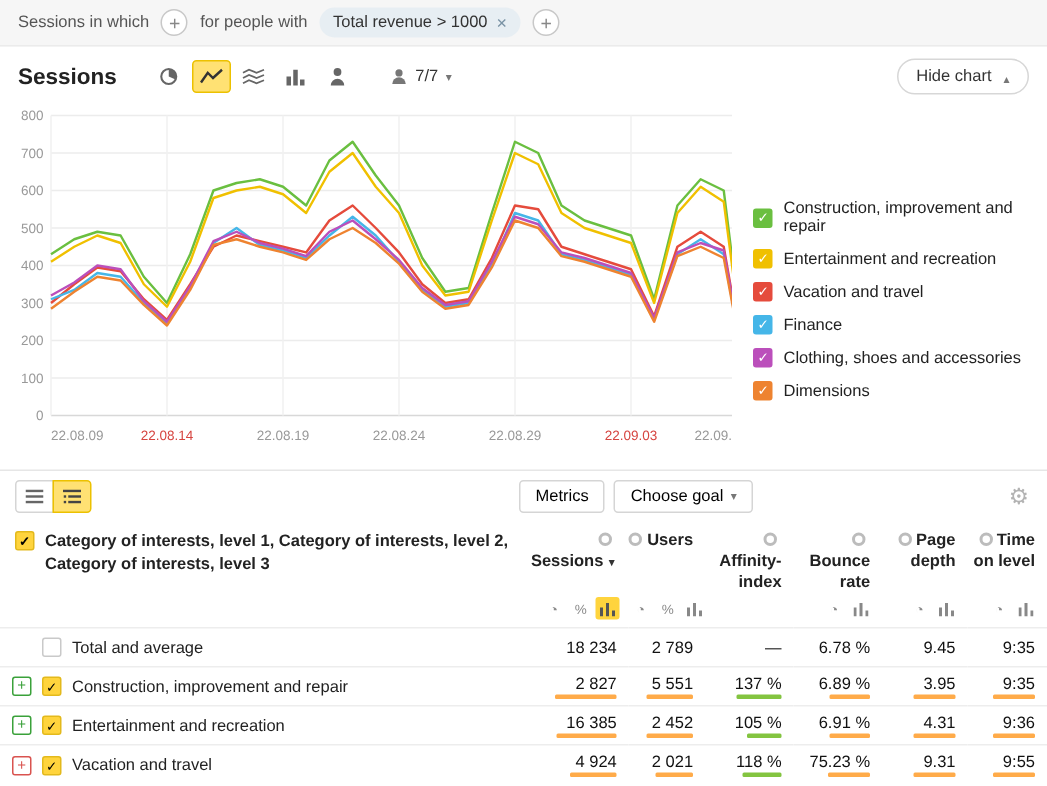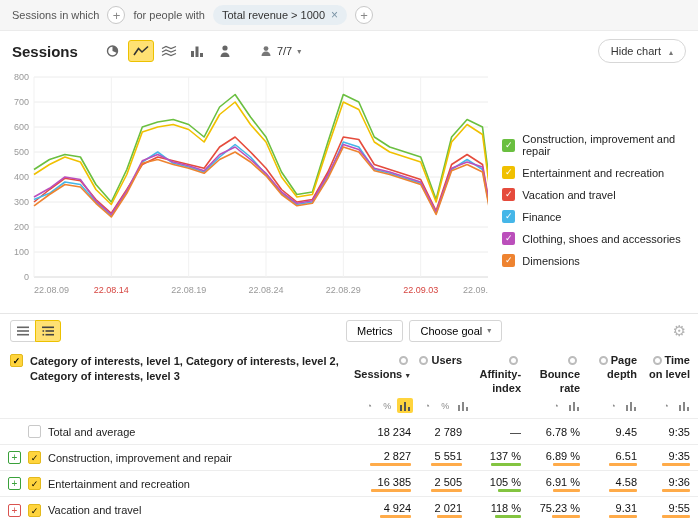--- a/index.html
+++ b/index.html
@@ -340,36 +340,36 @@
           <div class="rlabel">
             <span class="exp" style="color:#3aa13a;border-color:#3aa13a">+</span>
             <span class="cb checked">✓</span>
             <span>Construction, improvement and repair</span>
           </div>
         </td>
         <td class="cell-val"><div class="vwrap"><div class="v">2 827</div><div class="bar" style="width:41px;background:#ffab49"></div></div></td>
         <td class="cell-val"><div class="vwrap"><div class="v">5 551</div><div class="bar" style="width:31px;background:#ffab49"></div></div></td>
         <td class="cell-val"><div class="vwrap"><div class="v">137 %</div><div class="bar" style="width:30px;background:#83c440"></div></div></td>
         <td class="cell-val"><div class="vwrap"><div class="v">6.89 %</div><div class="bar" style="width:27px;background:#ffab49"></div></div></td>
-        <td class="cell-val"><div class="vwrap"><div class="v">6.51</div><div class="bar" style="width:28px;background:#ffab49"></div></div></td>
+        <td class="cell-val"><div class="vwrap"><div class="v">3.95</div><div class="bar" style="width:28px;background:#ffab49"></div></div></td>
         <td class="cell-val"><div class="vwrap"><div class="v">9:35</div><div class="bar" style="width:28px;background:#ffab49"></div></div></td>
       </tr>
       <tr class="data-row">
         <td>
           <div class="rlabel">
             <span class="exp" style="color:#3aa13a;border-color:#3aa13a">+</span>
             <span class="cb checked">✓</span>
             <span>Entertainment and recreation</span>
           </div>
         </td>
         <td class="cell-val"><div class="vwrap"><div class="v">16 385</div><div class="bar" style="width:40px;background:#ffab49"></div></div></td>
-        <td class="cell-val"><div class="vwrap"><div class="v">2 505</div><div class="bar" style="width:31px;background:#ffab49"></div></div></td>
+        <td class="cell-val"><div class="vwrap"><div class="v">2 452</div><div class="bar" style="width:31px;background:#ffab49"></div></div></td>
         <td class="cell-val"><div class="vwrap"><div class="v">105 %</div><div class="bar" style="width:23px;background:#83c440"></div></div></td>
         <td class="cell-val"><div class="vwrap"><div class="v">6.91 %</div><div class="bar" style="width:27px;background:#ffab49"></div></div></td>
-        <td class="cell-val"><div class="vwrap"><div class="v">4.58</div><div class="bar" style="width:28px;background:#ffab49"></div></div></td>
+        <td class="cell-val"><div class="vwrap"><div class="v">4.31</div><div class="bar" style="width:28px;background:#ffab49"></div></div></td>
         <td class="cell-val"><div class="vwrap"><div class="v">9:36</div><div class="bar" style="width:28px;background:#ffab49"></div></div></td>
       </tr>
       <tr class="data-row">
         <td>
           <div class="rlabel">
             <span class="exp" style="color:#d9534f;border-color:#d9534f">+</span>
             <span class="cb checked">✓</span>
             <span>Vacation and travel</span>
           </div>
         </td>

